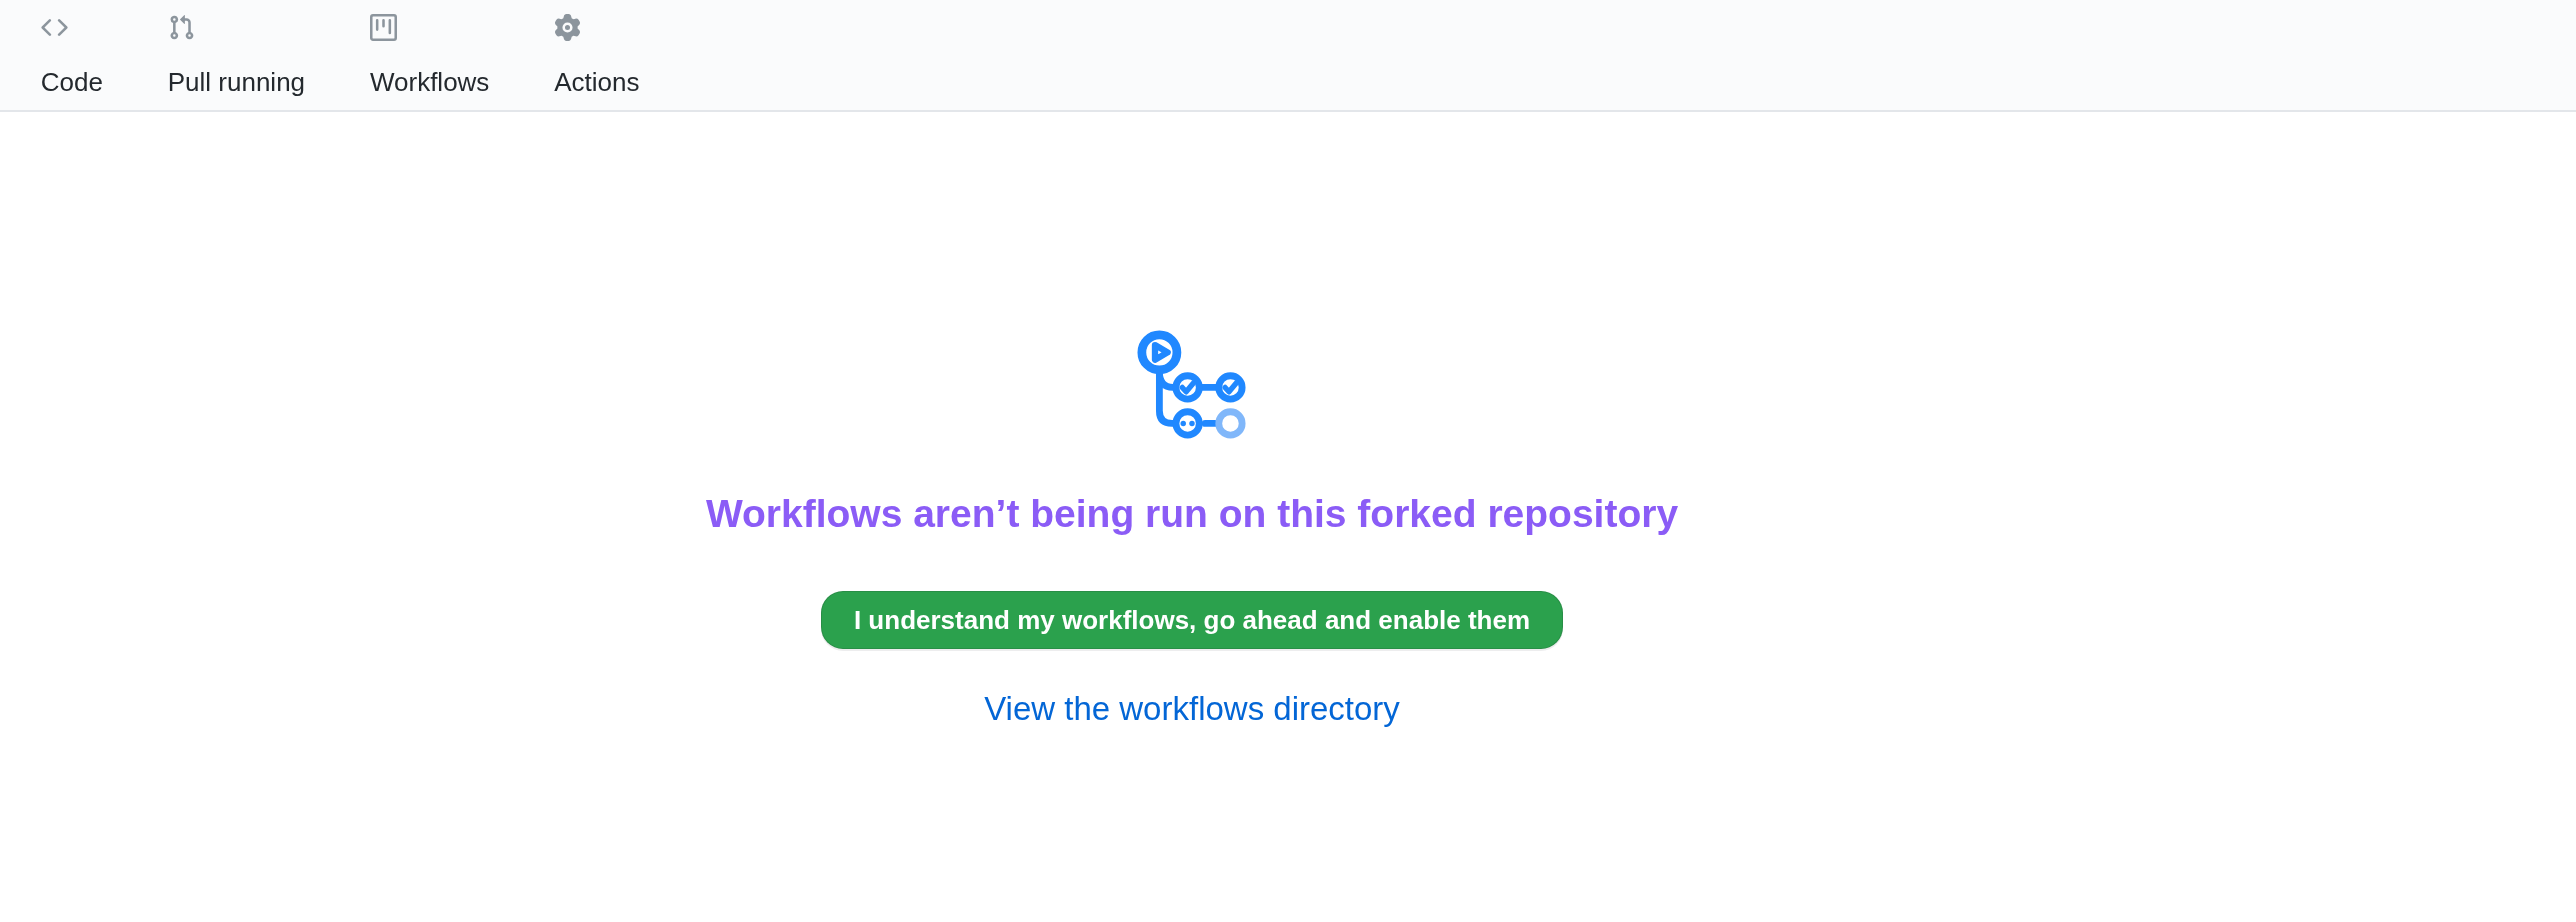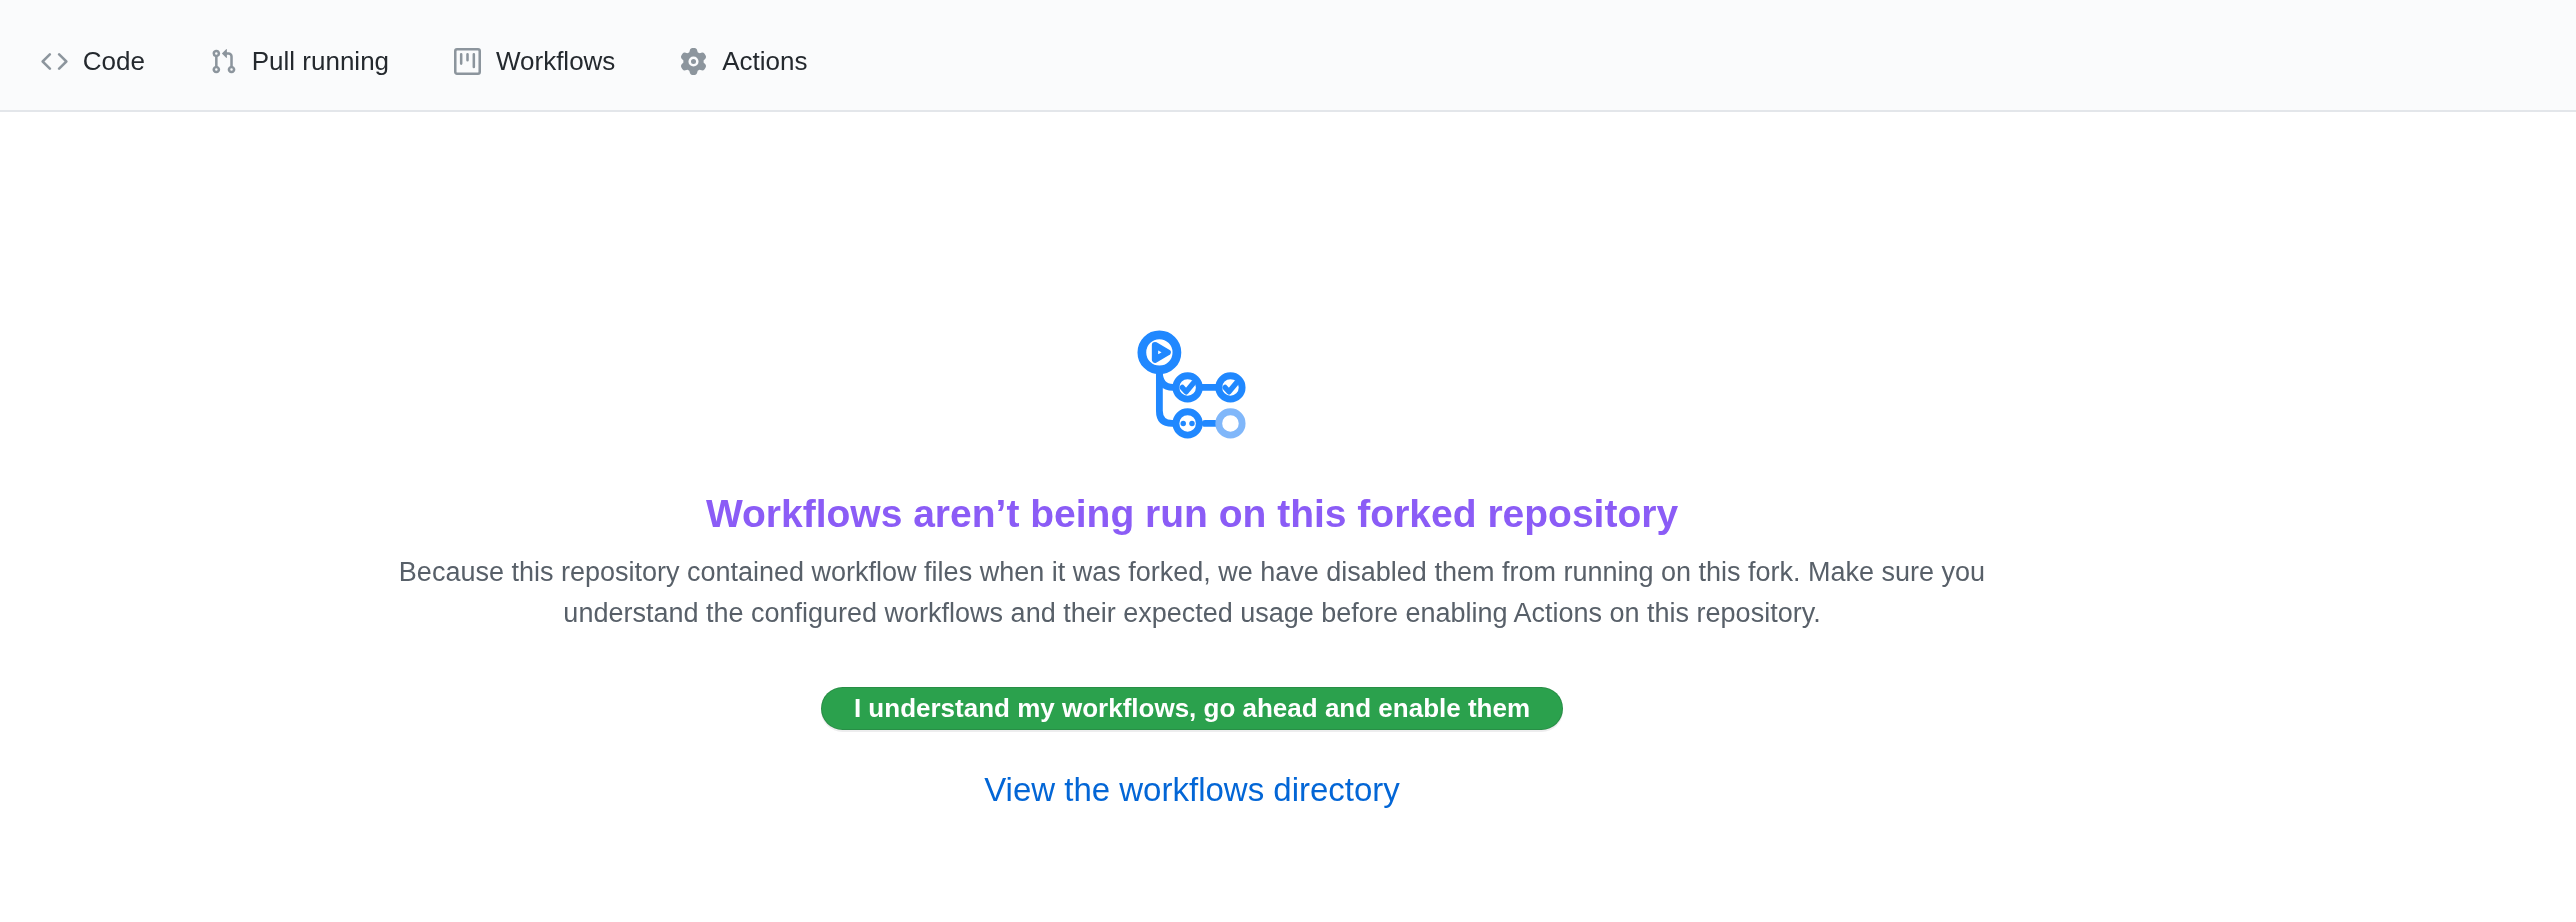--- a/index.html
+++ b/index.html
@@ -18,29 +18,30 @@
     height: 112px;
     background: #fafbfc;
     border-bottom: 2.9px solid #e3e6ea;
     display: flex;
     align-items: stretch;
     padding-left: 10.7px;
   }
   .tab {
     position: relative;
     display: flex;
-    align-items: center;
-    gap: 15px;
+    align-items: flex-start;
+    gap: 26px;
     padding: 13.7px 30px 0 30px;
     margin-right: 4.9px;
     font-size: 26px;
     color: #24292e;
     text-decoration: none;
     cursor: pointer;
     white-space: nowrap;
+    flex-direction: column;
   }
   .tab .ticon { display: flex; align-items: center; }
   .tab .ticon svg { width: 27px; height: 27px; fill: #8c959d; }
   .tab.active { font-weight: 700; }
   .tab.active .ticon svg { fill: #24292e; }
   .tab.active::after {
     content: "";
     position: absolute;
     left: 0; right: 0; bottom: -2.9px;
     height: 6.8px;
@@ -67,21 +68,21 @@
     margin: 13.7px auto 0 auto;
     font-size: 27px;
     line-height: 41px;
     color: #586069;
   }
   .btn-row { margin-top: 53px; }
   .enable-btn {
     display: inline-flex;
     align-items: center;
     justify-content: center;
-    height: 43px;
+    height: 58px;
     padding: 0 32px;
     background: #2ba14d;
     color: #ffffff;
     font-family: "Liberation Sans", "DejaVu Sans", sans-serif;
     font-size: 26px;
     font-weight: 700;
     border: 1px solid rgba(27,31,35,0.15);
     border-radius: 22px;
     box-shadow: 0 2px 0 rgba(27,31,35,0.08);
     cursor: pointer;
@@ -160,21 +161,20 @@
       <circle cx="52" cy="97" r="12" stroke="#2088ff" stroke-width="7" fill="#ffffff"></circle>
       <circle cx="47.5" cy="97" r="2.8" fill="#2088ff"></circle>
       <circle cx="56.5" cy="97" r="2.8" fill="#2088ff"></circle>
 
       <circle cx="96" cy="97" r="12" stroke="#80b7fa" stroke-width="7" fill="#ffffff"></circle>
     </svg>
   </div>
 
   <h3 class="bs-title">Workflows aren’t being run on this forked repository</h3>
 
-  <p class="bs-desc">Because this repository contained workflow files when it was forked, we have disabled them from running on this fork. Make sure you understand the configured workflows and their expected usage before enabling Actions on this repository.</p>
 
   <div class="btn-row">
     <button class="enable-btn">I understand my workflows, go ahead and enable them</button>
   </div>
 
   <div class="link-row">
     <a class="dir-link">View the workflows directory</a>
   </div>
 
 </main>

